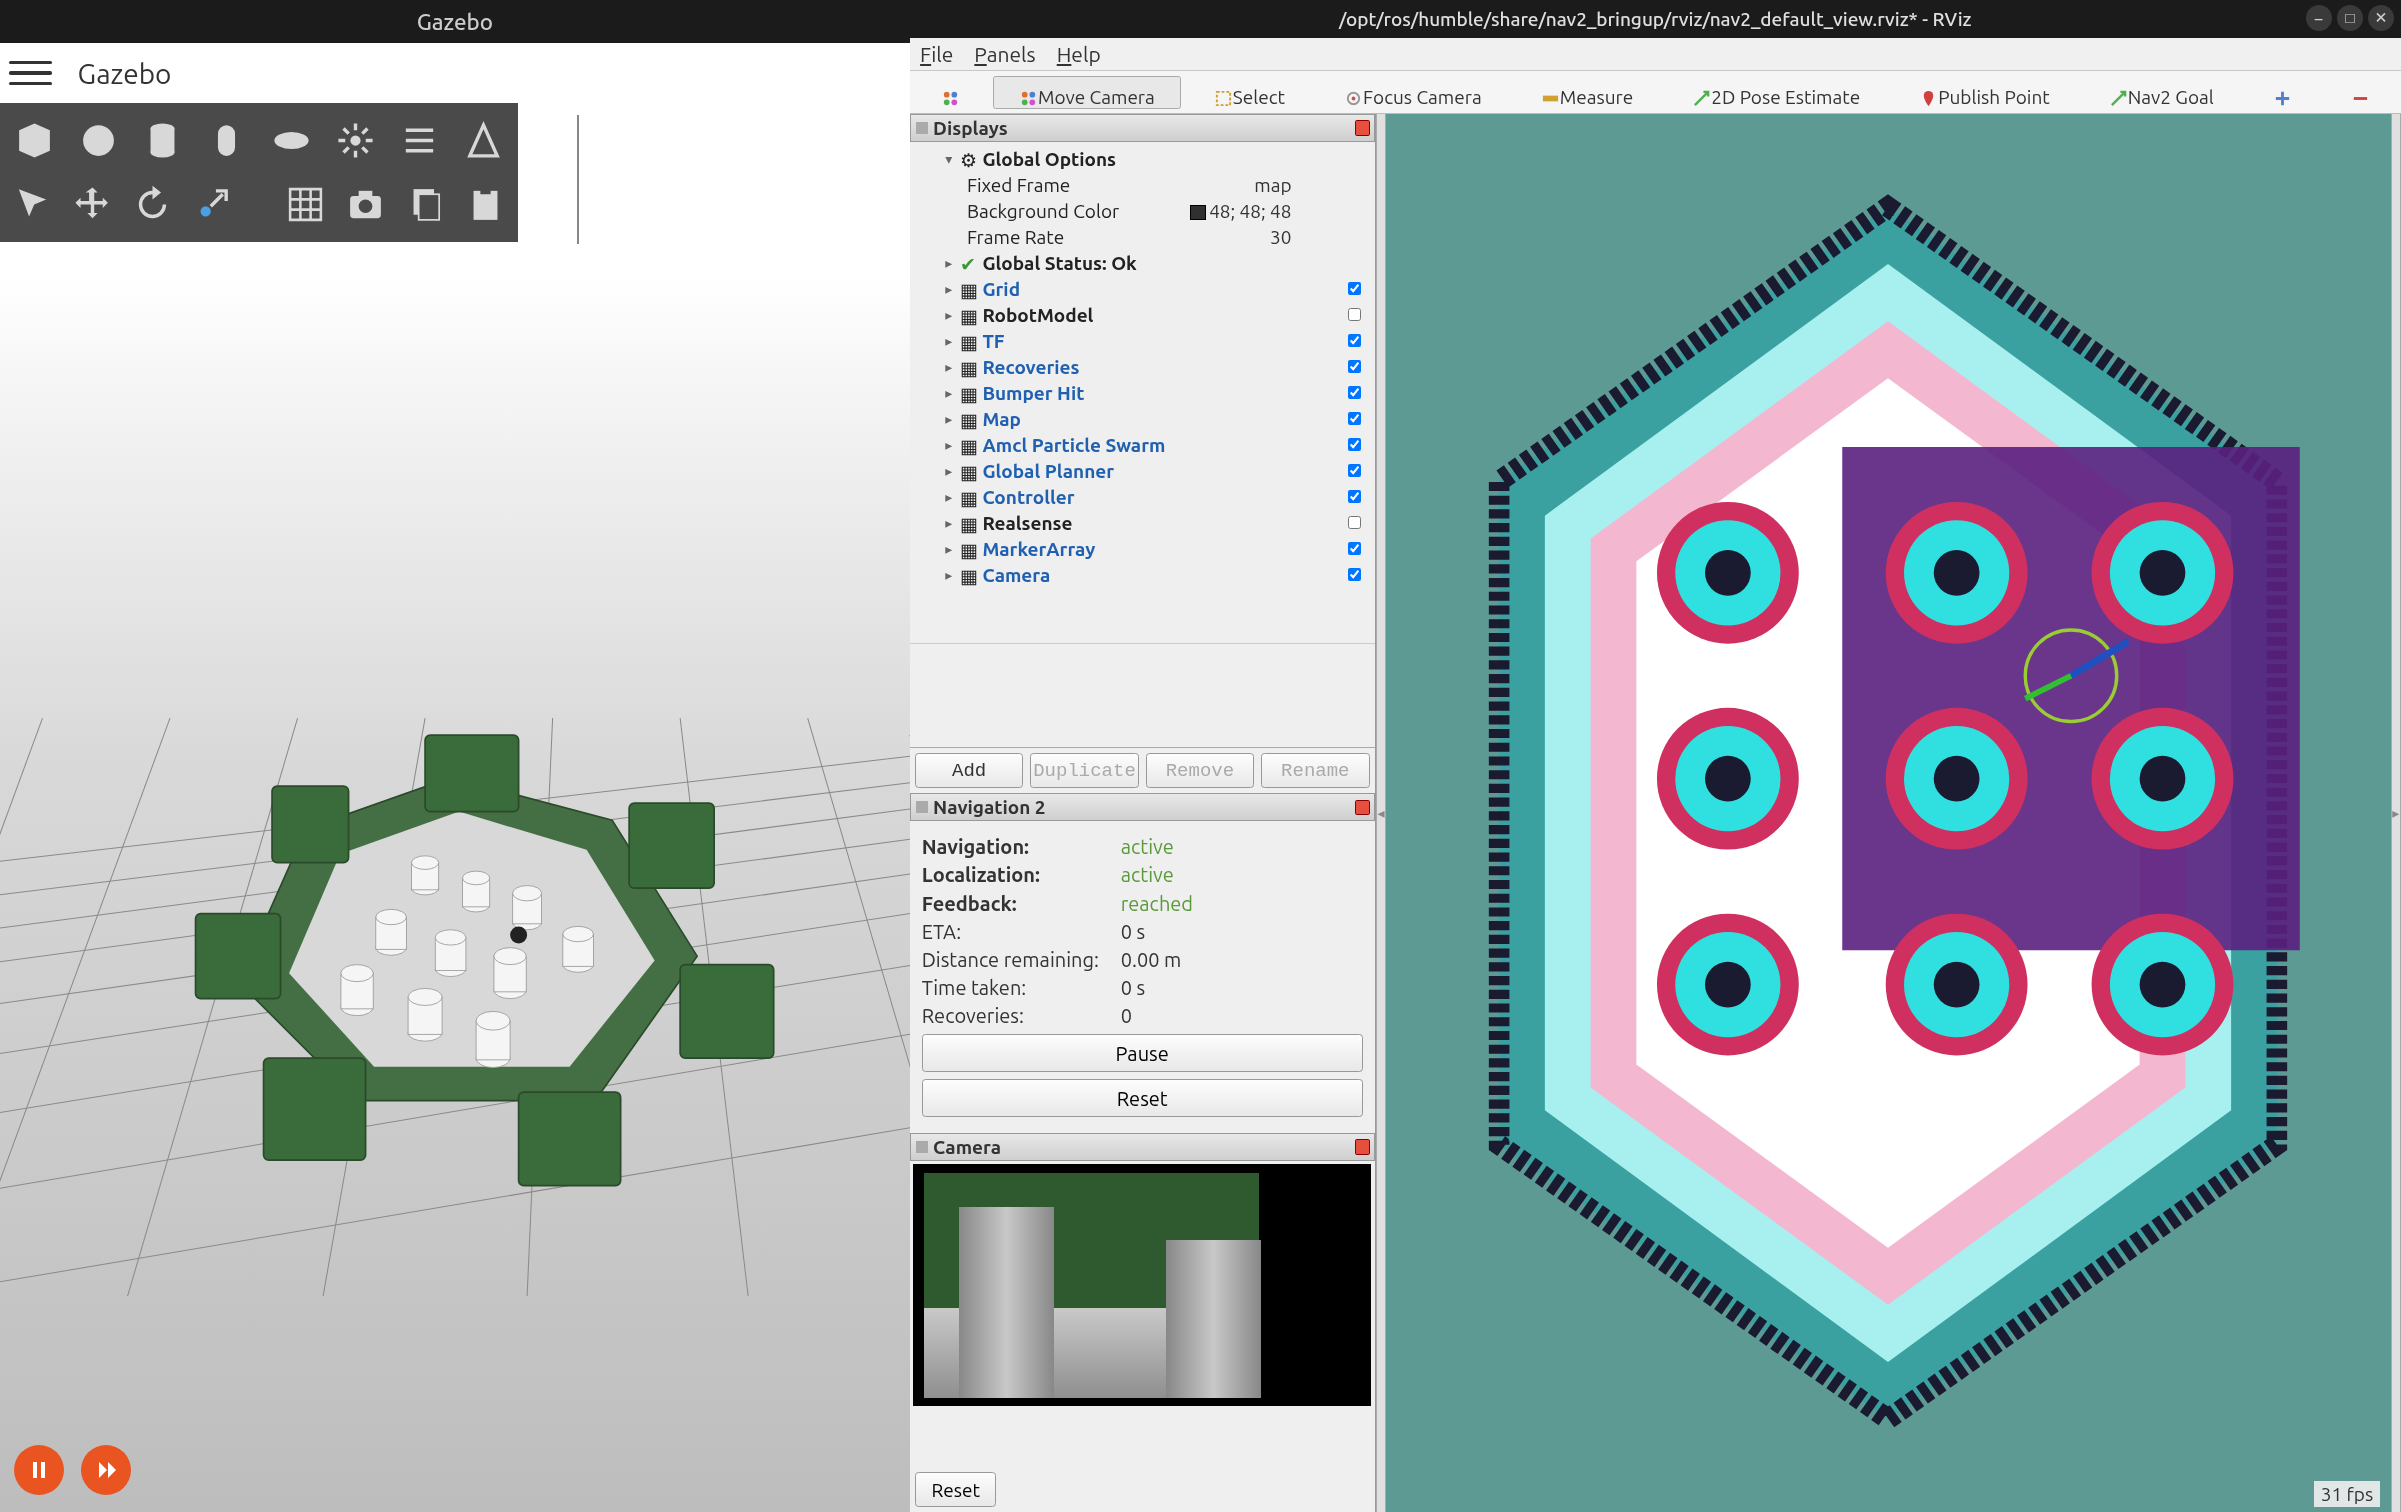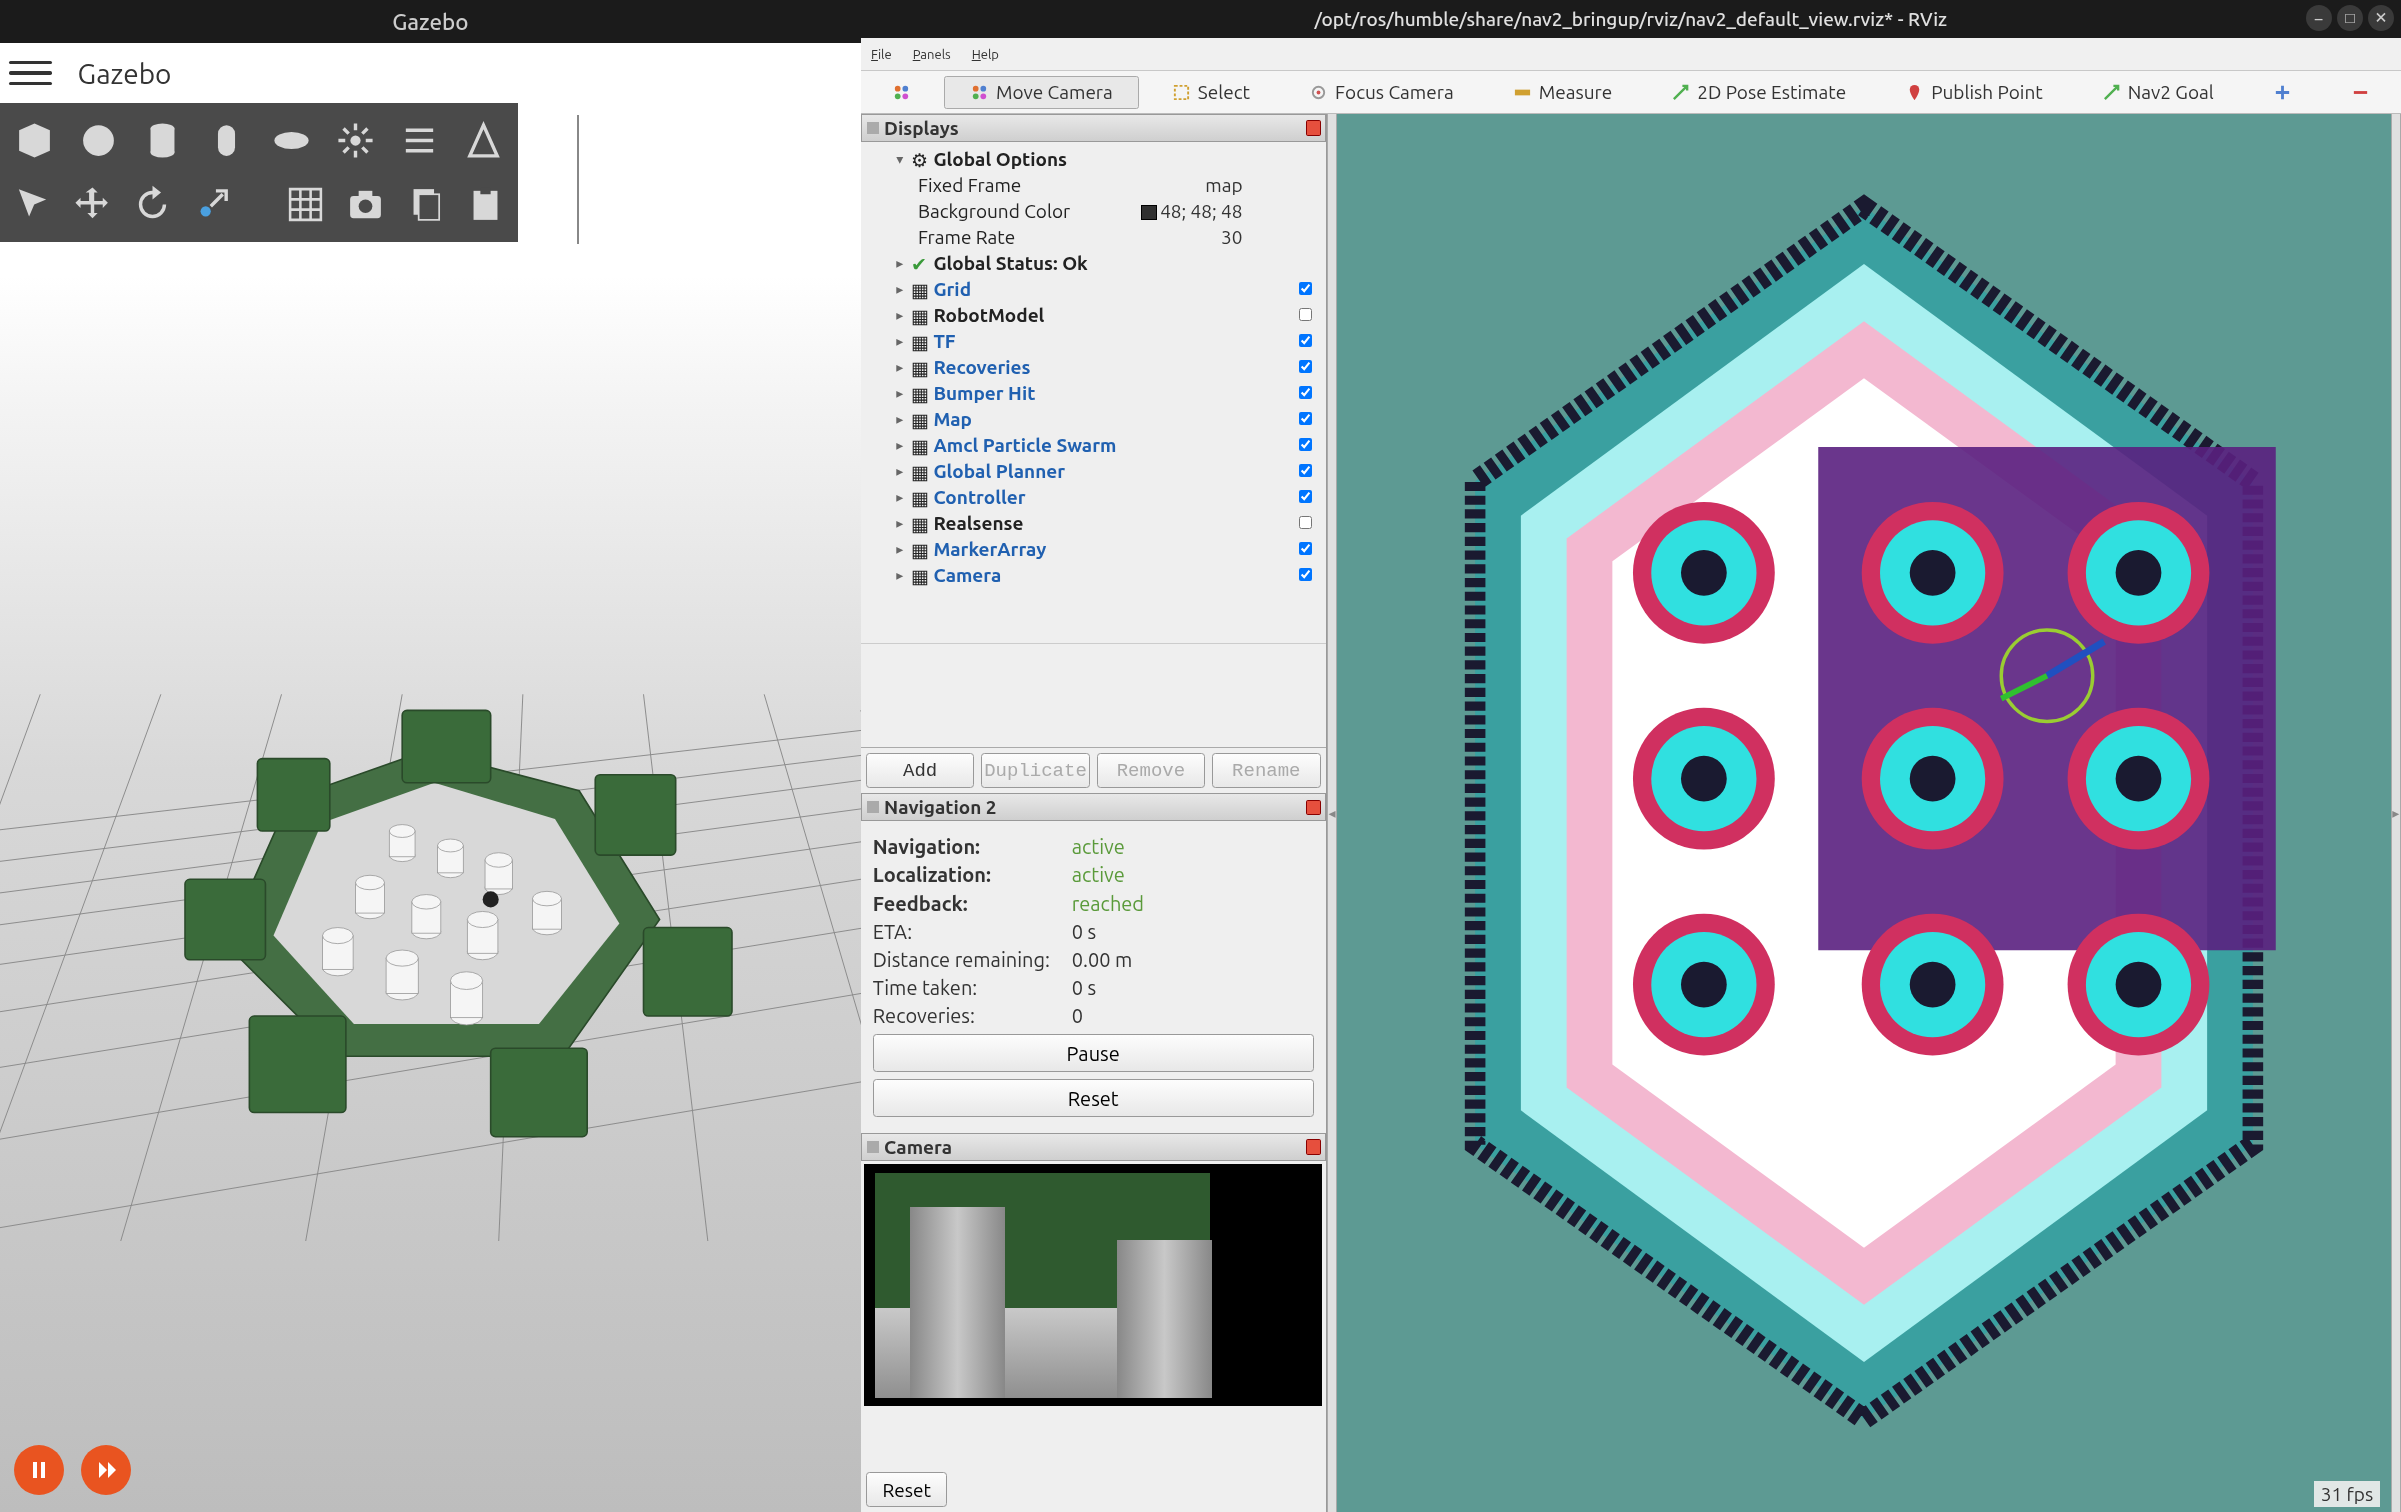--- a/index.html
+++ b/index.html
@@ -26,25 +26,25 @@
 .sim-controls { position:absolute; left:14px; bottom:17.3px; display:flex; gap:17.3px; }
 .sim-btn { width:50px; height:50px; border-radius:50%; background:#e95420; display:flex; align-items:center; justify-content:center; color:#fff; }
 .sim-btn svg { width:24px; height:24px; fill:#fff; }
 
 
 .rviz-window { flex:1; height:1512px; background:#efefef; display:flex; flex-direction:column; }
 .rviz-titlebar { height:38px; background:#1b1b1b; color:#e0e0e0; display:flex; align-items:center; justify-content:center; font-size:19px; font-weight:500; position:relative; }
 .winbtns { position:absolute; right:7px; top:5.2px; display:flex; gap:5.2px; }
 .winbtn { width:26px; height:26px; border-radius:50%; background:#3a3a3a; color:#ccc; display:flex; align-items:center; justify-content:center; font-size:15.5px; }
 
-.rviz-menubar { height:33px; background:#f0f0f0; border-bottom:0.9px solid #c8c8c8; display:flex; align-items:center; padding:0 10.4px; gap:21px; font-size:13px; color:#333; }
+.rviz-menubar { height:33px; background:#f0f0f0; border-bottom:0.9px solid #c8c8c8; display:flex; align-items:center; padding:0 10.4px; gap:21px; font-size:21px; color:#333; }
 .rviz-menubar span u { text-decoration:underline; }
 
 .rviz-toolbar { height:43px; background:#f5f5f5; border-bottom:0.9px solid #bbb; display:flex; align-items:center; padding:0 5.2px; gap:7px; white-space:nowrap; }
-.rtool { height:33px; padding:0 25px; display:flex; align-items:center; gap:7px; font-size:19px; color:#333; border:0.9px solid transparent; border-radius:2.6px; }
+.rtool { height:33px; padding:0 25px; display:flex; align-items:flex-end; font-size:19px; color:#333; border:0.9px solid transparent; border-radius:2.6px; }
 .rtool.active { background:#e8e8e8; border:0.9px solid #aaa; }
 .rtool .ic { width:19px; height:19px; display:inline-block; }
 
 .rviz-body { flex:1; display:flex; overflow:hidden; }
 .rviz-left { width:466px; background:#efefef; display:flex; flex-direction:column; border-right:0.9px solid #999; }
 .panel-titlebar { height:28px; background: linear-gradient(#e8e8e8,#cfcfcf); border:0.9px solid #999; display:flex; align-items:center; padding:0 5.2px; font-size:19px; font-weight:600; color:#333; position:relative; }
 .panel-titlebar .grip { width:12px; height:12px; background:#aaa; margin-right:5.2px; }
 .panel-close { position:absolute; right:3.5px; top:5.2px; width:15.5px; height:15.5px; background:#e64f3d; border:0.9px solid #800; border-radius:1.7px; }
 
 .display-tree { padding:3.5px 5.2px; font-size:19px; color:#222; overflow:auto; }

